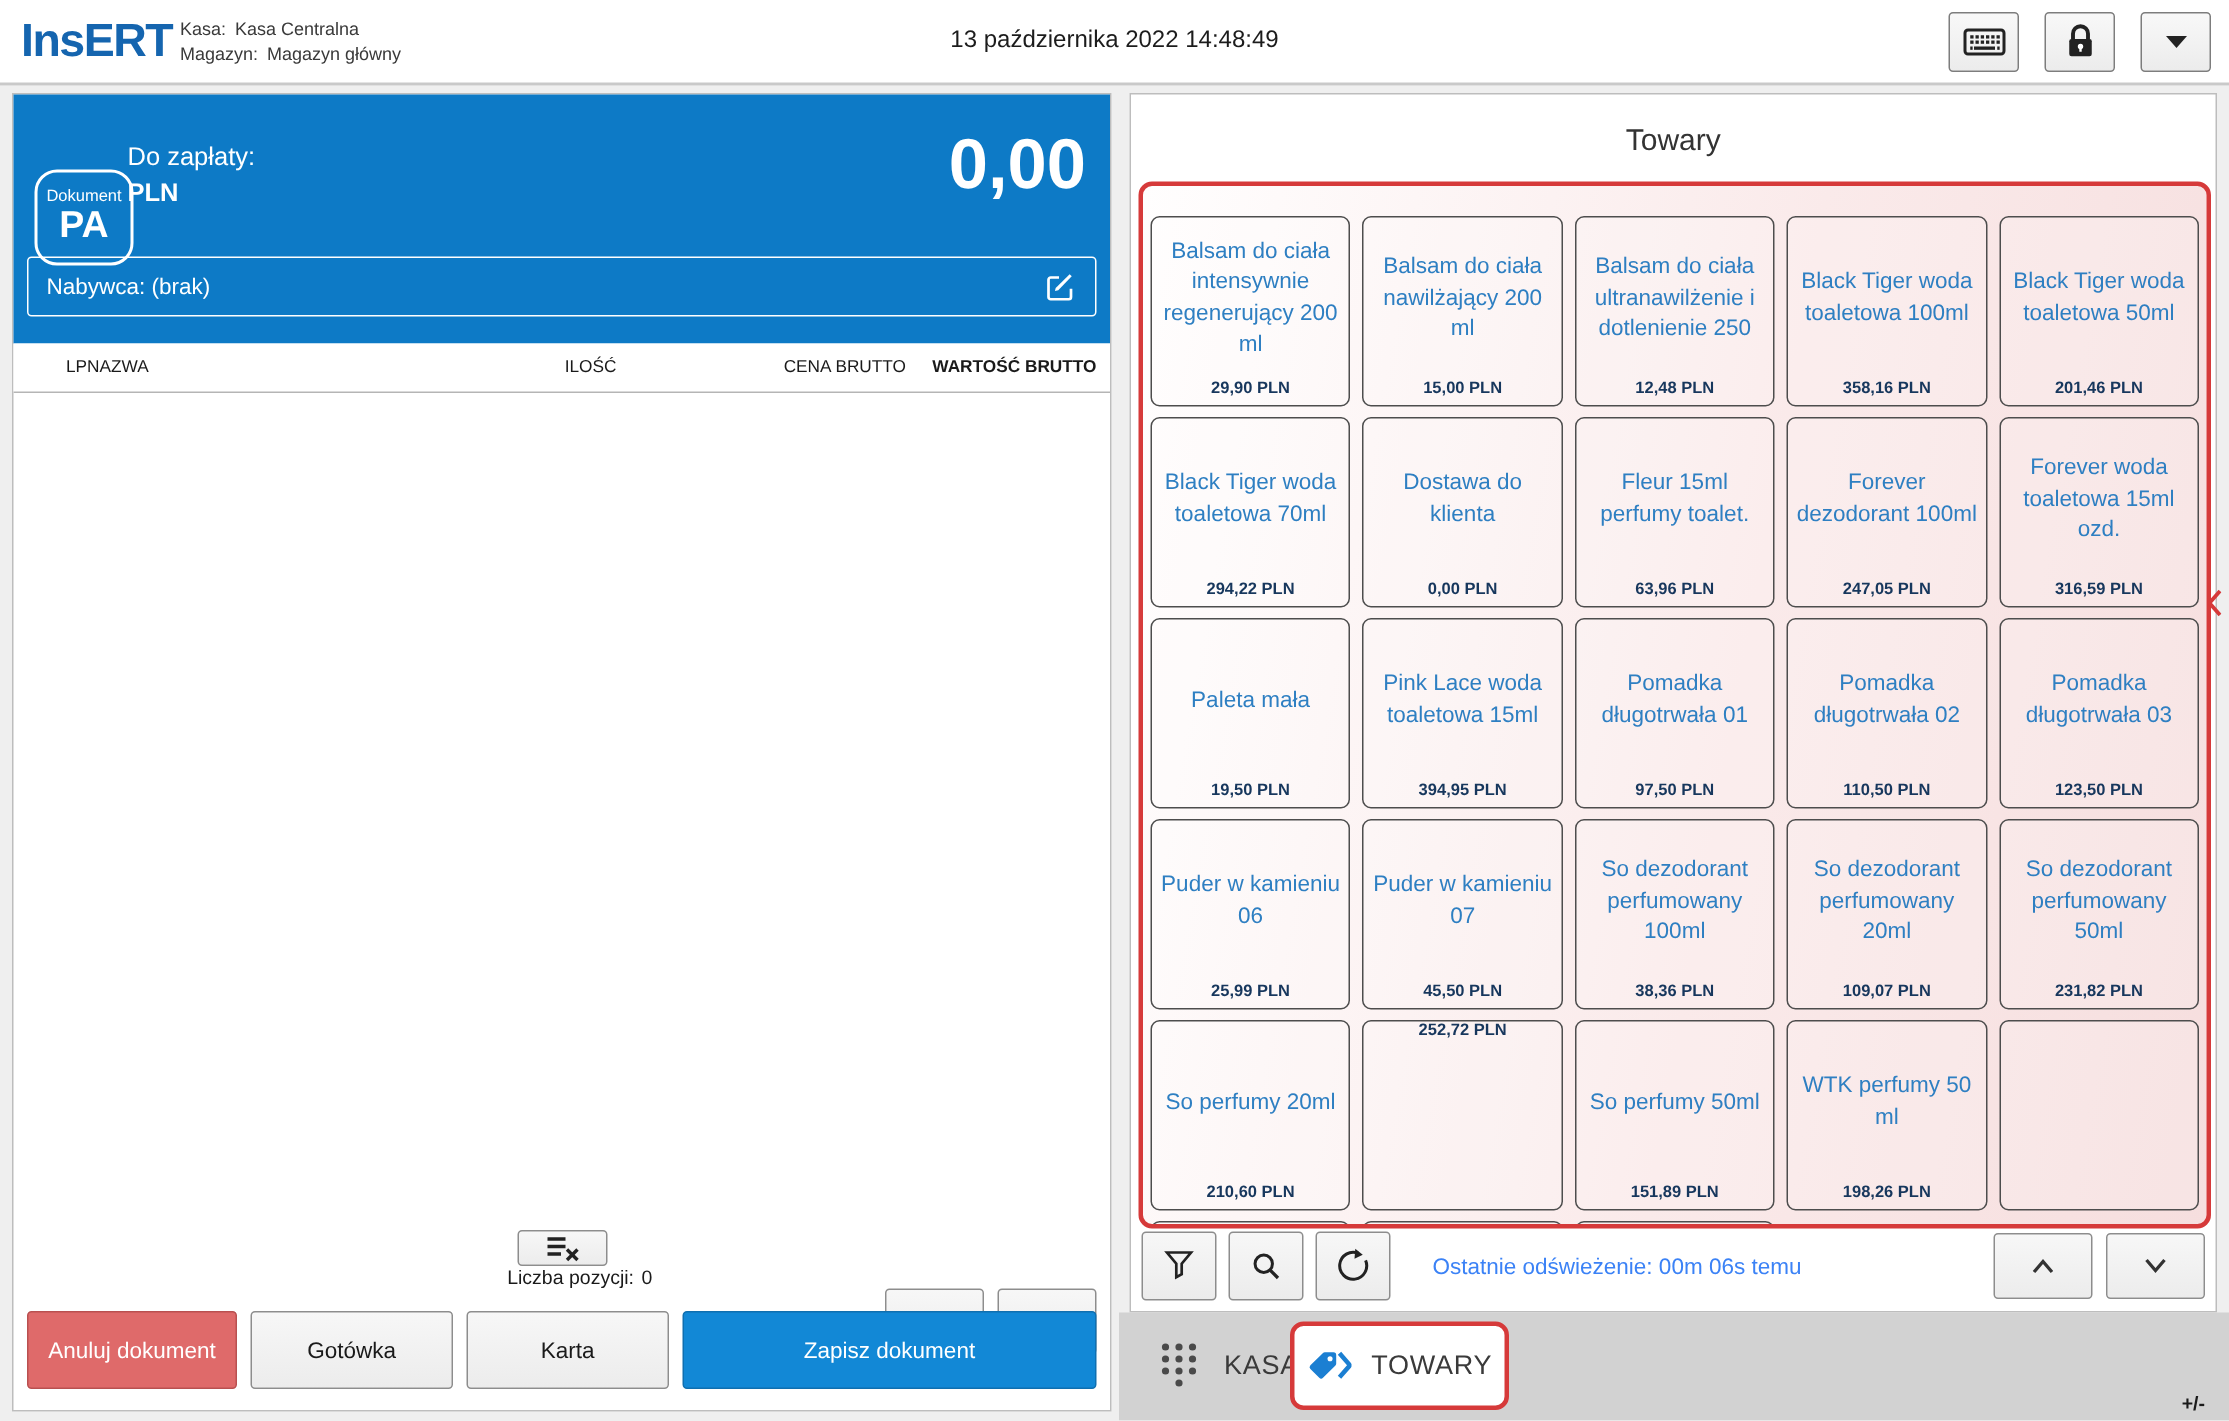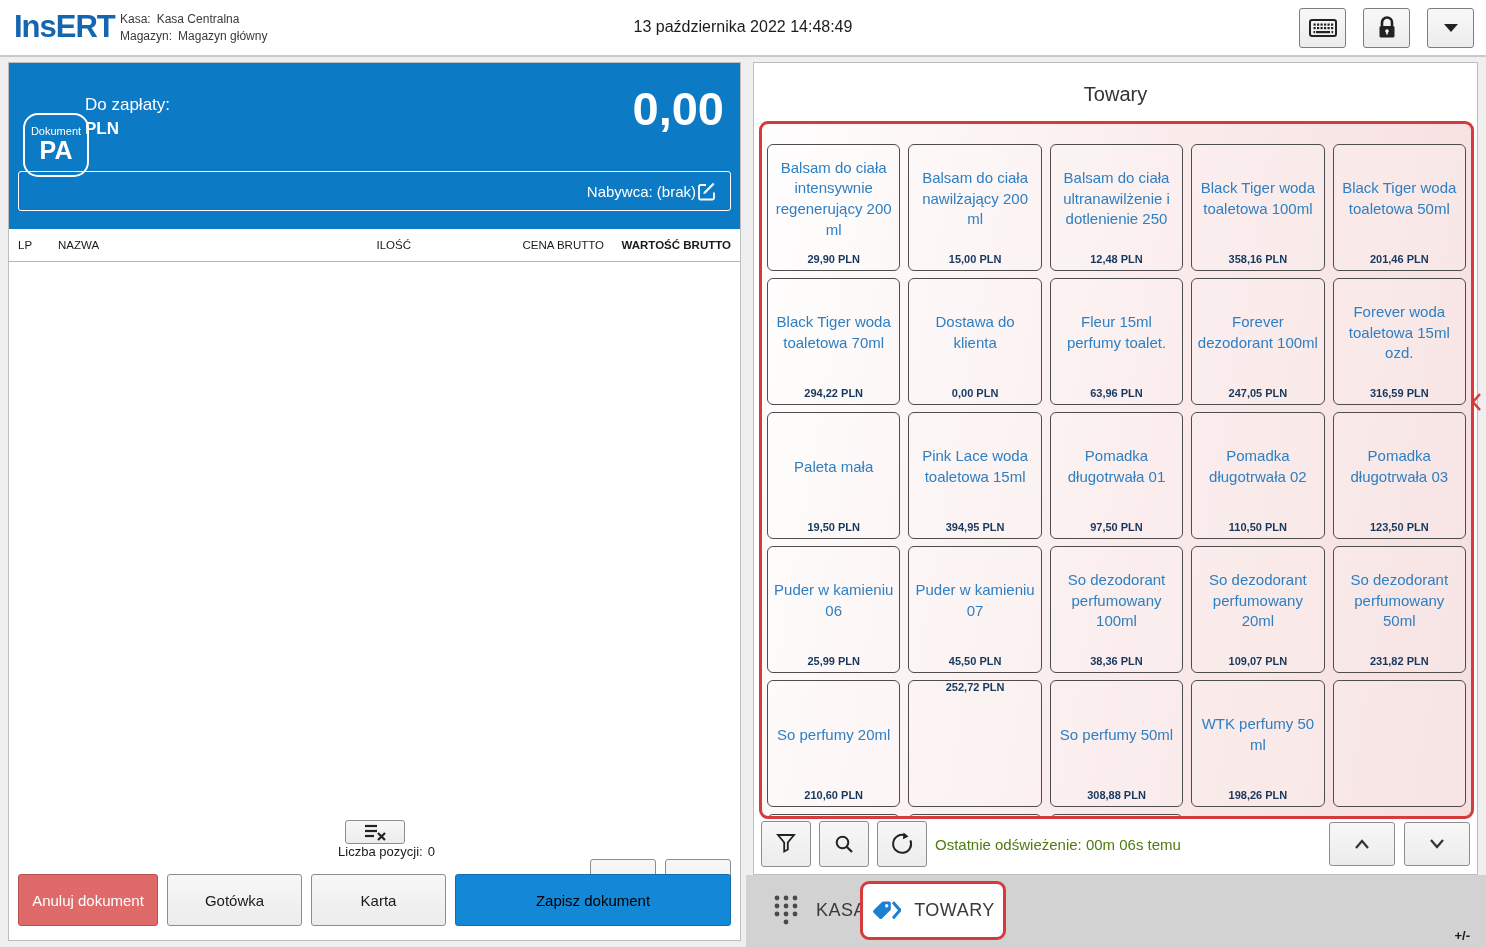--- a/index.html
+++ b/index.html
@@ -53,31 +53,31 @@
   .doc-badge .b2{ font-size:25px; font-weight:bold; line-height:1.1; }
   .due-block{ position:absolute; left:76px; top:30px; font-size:17px; line-height:24px; }
   .due-block .cur{ font-weight:bold; }
   .amount{
     position:absolute; right:16px; top:18px;
     font-size:47px; font-weight:600; letter-spacing:0;
   }
   .buyer-bar{
     position:absolute; left:9px; right:9px; top:108px; height:40px;
     border:1px solid #ffffff; border-radius:3px;
-    display:flex; align-items:center; padding:0 12px; font-size:15px;text-align:right;
+    display:flex; align-items:center; padding:0 12px; font-size:15px;
   }
   .buyer-bar .buyer-text{ flex:1; }
 
   .table-head{
     position:absolute; left:0; right:0; top:166px; height:33px;
     display:flex; align-items:center; padding:0 9px;
     font-size:11.5px; color:#1a1a1a; border-bottom:1px solid #b5b5b5;
     background:#fff;
   }
-  .th-lp{ width:40px; }
+  .th-lp{ width:40px;text-align:right; }
   .th-nazwa{ flex:1; }
   .th-ilosc{ width:60px; text-align:right; }
   .th-cena{ width:193px; text-align:right; }
   .th-wartosc{ width:127px; text-align:right; font-weight:bold; }
 
   .left-footer-row1{
     position:absolute; left:9px; right:9px; bottom:72px; height:48px;
     display:flex; align-items:center;flex-direction:column;
   }
   .clear-btn{
@@ -98,21 +98,21 @@
   }
   .action-btn{
     height:52px; border:1px solid #8d8d8d; border-radius:3px;
     display:flex; align-items:center; justify-content:center;
     font-size:15px; cursor:pointer; color:#1a1a1a;
     background:linear-gradient(#f7f7f7,#ececec);
   }
   .btn-cancel{ width:140px; background:#df6a6a; border-color:#b95050; color:#ffffff; }
   .btn-cash{ width:135px; }
   .btn-card{ width:135px; }
-  .btn-save{ flex:1; background:#1288d6; border-color:#0f6fb0; color:#000000; }
+  .btn-save{ flex:1; background:#1288d6; border-color:#0f6fb0; color:#ffffff; }
 
   
   .right-region{ position:absolute; left:746px; top:62px; width:740px; height:885px; }
   .products-panel{
     position:absolute; left:7px; top:0; width:725px; height:813px;
     background:#ffffff; border:1px solid #bdbdbd;
   }
   .products-title{
     position:absolute; left:0; right:0; top:20px; text-align:center;
     font-size:20px; color:#333333;
@@ -142,21 +142,21 @@
   .products-toolbar{
     position:absolute; left:7px; right:7px; bottom:6px; height:48px;
     display:flex; align-items:center;
   }
   .pt-btn{
     width:50px; height:46px; border:1px solid #8d8d8d; border-radius:3px;
     background:linear-gradient(#f7f7f7,#ececec);
     display:flex; align-items:center; justify-content:center;
     margin-right:8px; cursor:pointer;
   }
-  .refresh-status{ font-size:15px; color:#4d7c0f; margin-left:0; }
+  .refresh-status{ font-size:15px; color:#3b82f6; margin-left:20px; }
   .pt-scroll{ margin-left:auto; display:flex; gap:9px; }
 
   
   .tabbar{
     position:absolute; left:0; top:813px; width:740px; height:72px;
     background:#d2d2d2;
   }
   .tab{
     position:absolute; display:flex; align-items:center; gap:16px;
     font-size:18px; color:#3a3a3a; letter-spacing:0.5px; cursor:pointer;
@@ -392,21 +392,21 @@
         </div>
         <div class="tile">
           <div class="tile-name">So perfumy 20ml</div>
           <div class="tile-price">210,60 PLN</div>
         </div>
         <div class="tile">
           <div class="tile-price">252,72 PLN</div>
         </div>
         <div class="tile">
           <div class="tile-name">So perfumy 50ml</div>
-          <div class="tile-price">308,88 PLN</div>
+          <div class="tile-price">151,89 PLN</div>
         </div>
         <div class="tile">
           <div class="tile-name">WTK perfumy 50 ml</div>
           <div class="tile-price">198,26 PLN</div>
         </div>
         <div class="tile"></div>
         <div class="tile"></div>
         <div class="tile"></div>
         <div class="tile"></div>
       </div>

